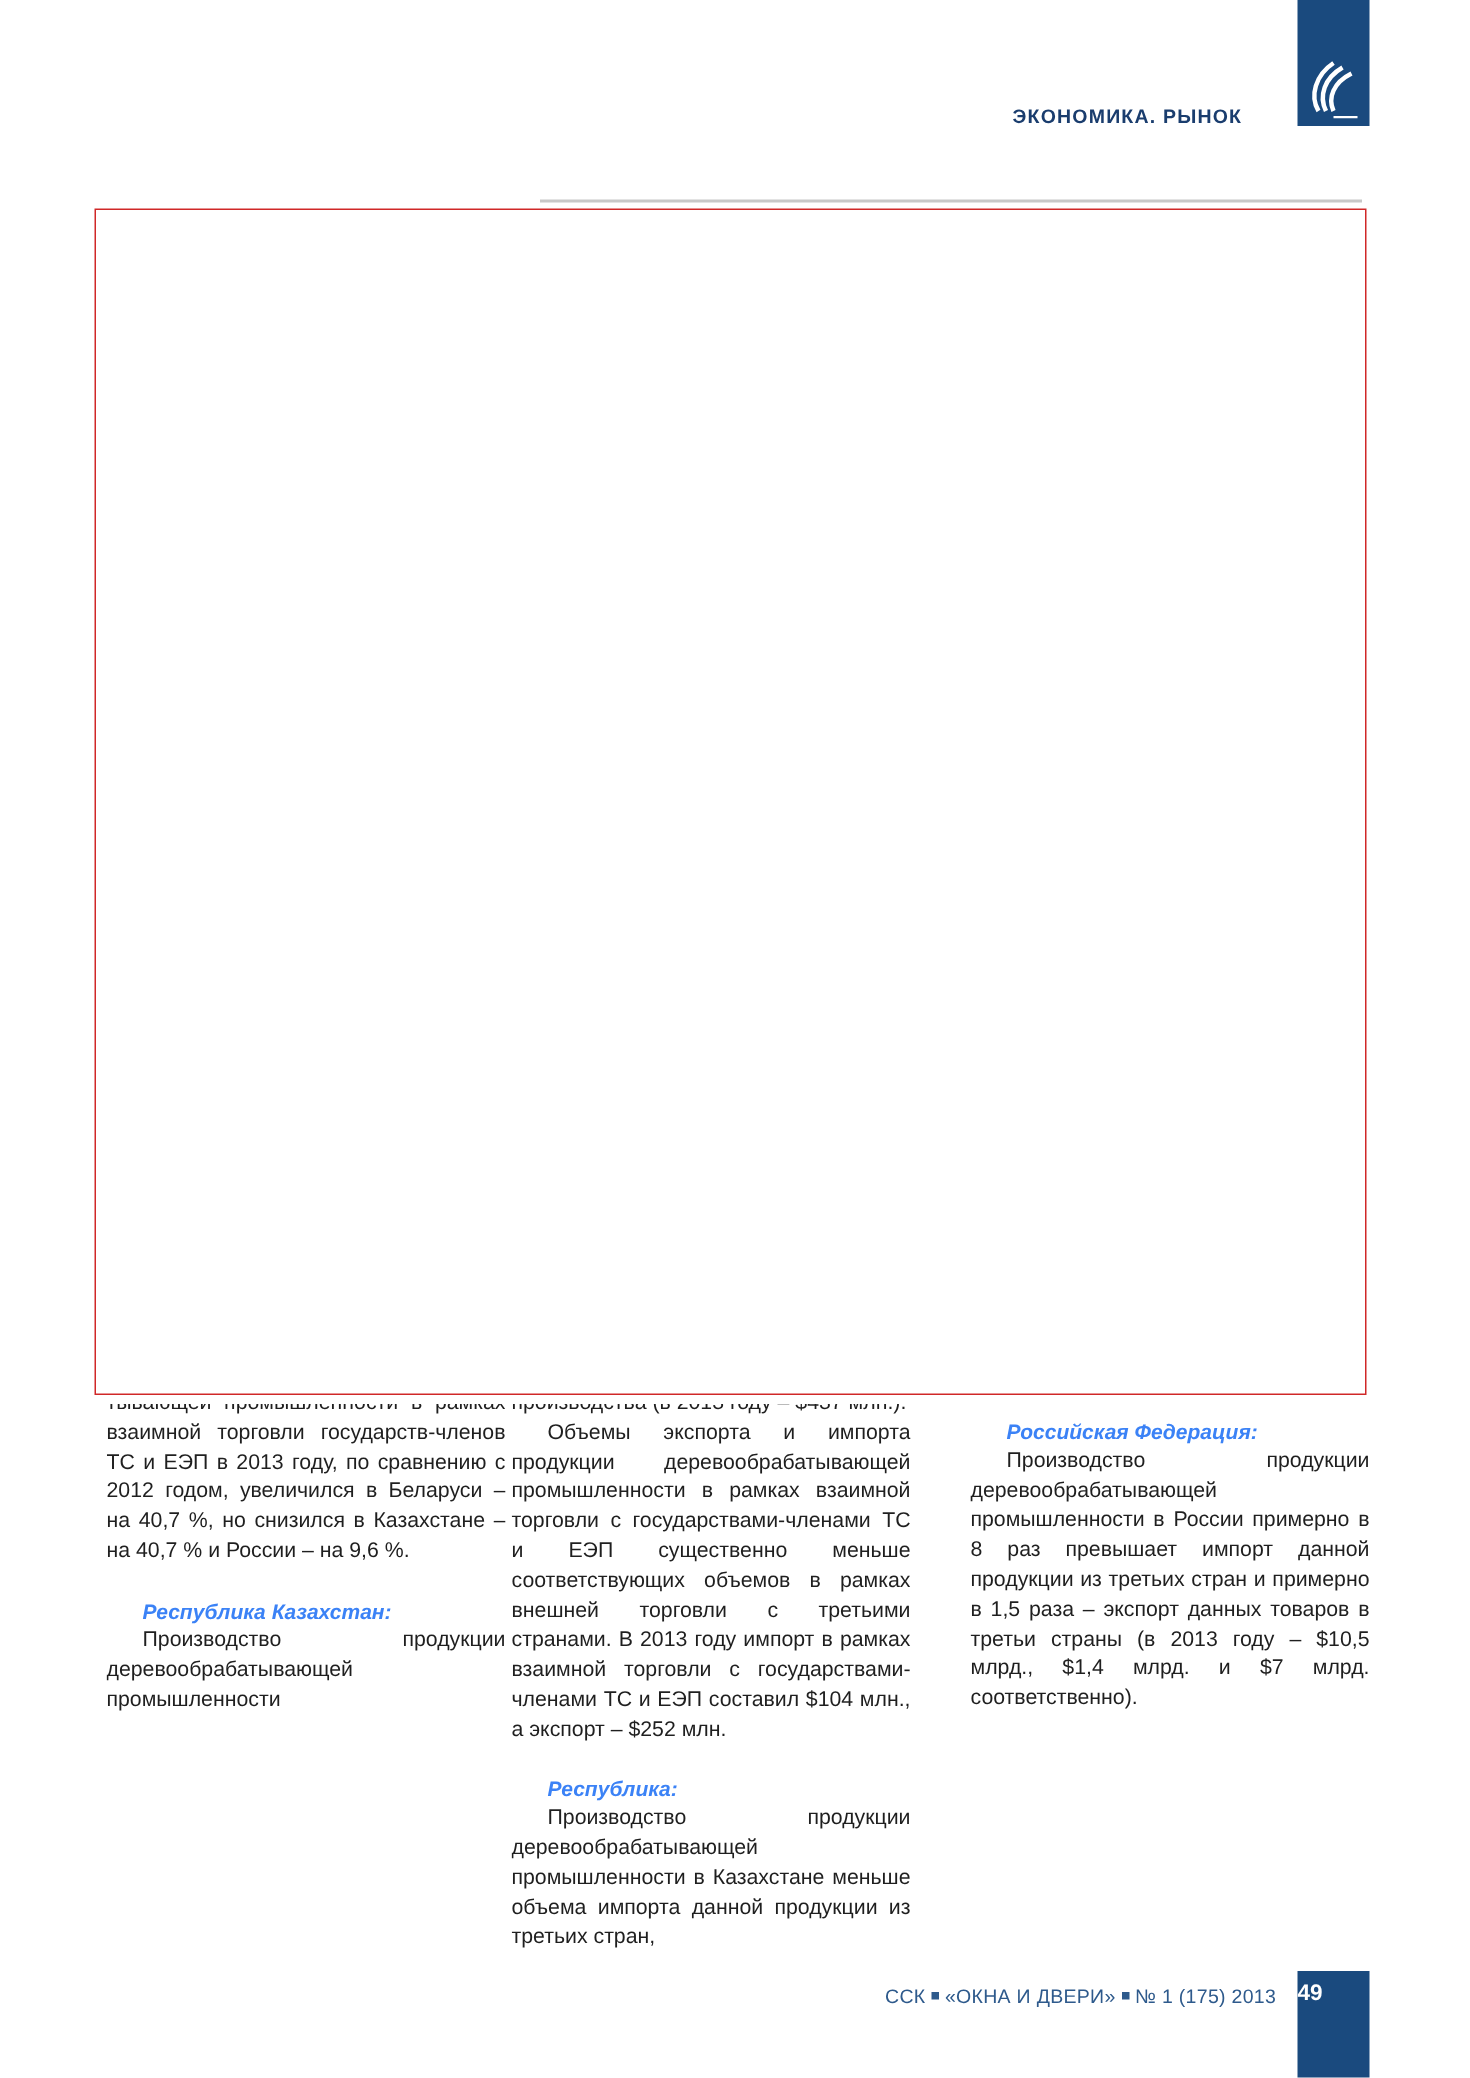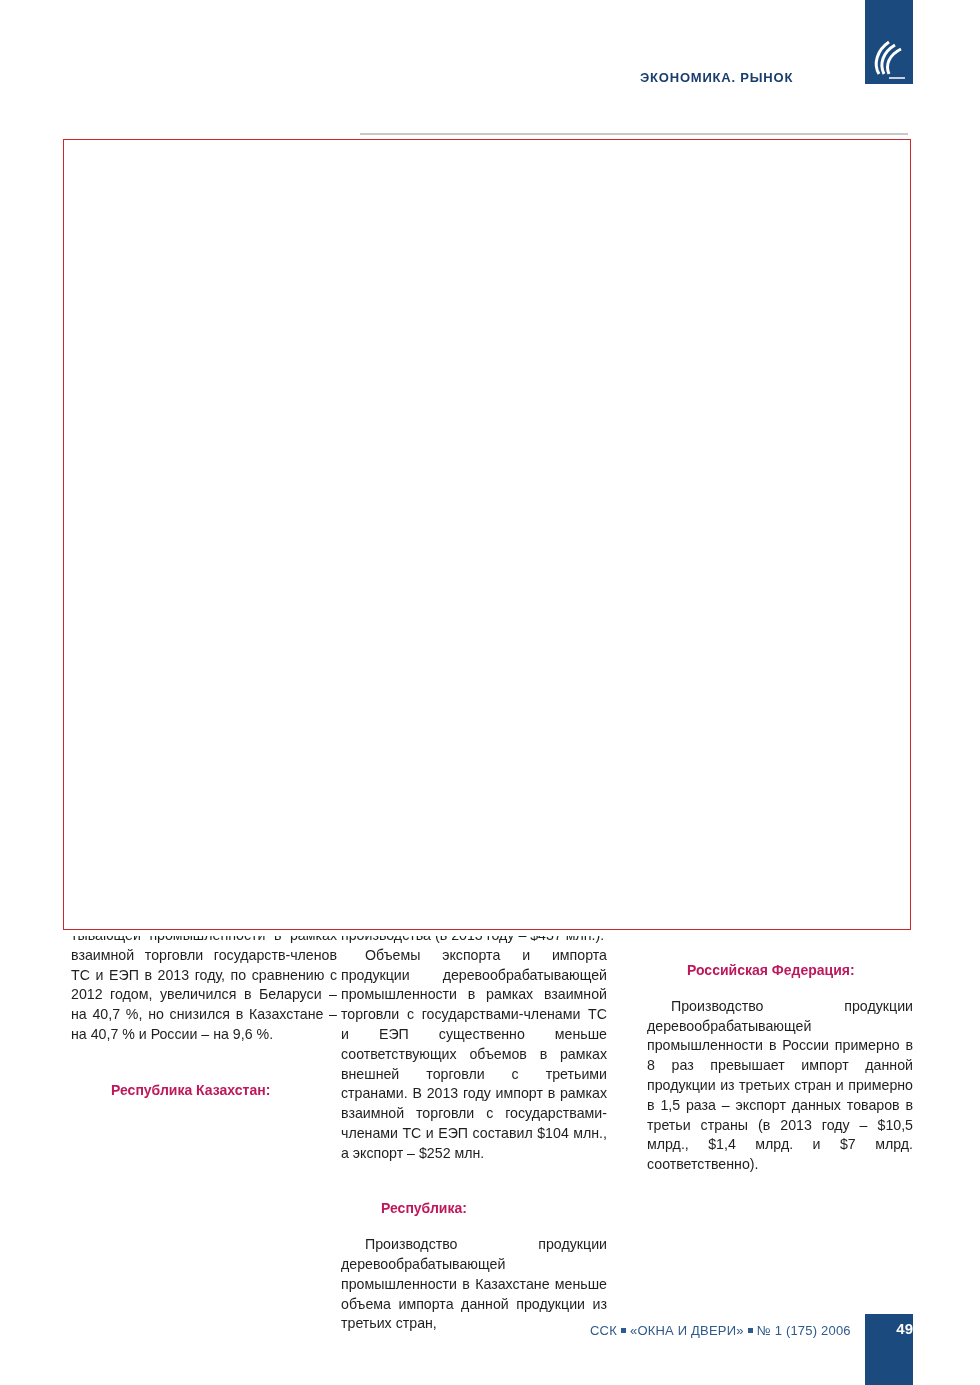--- a/index.html
+++ b/index.html
@@ -1,67 +1,68 @@
 <!DOCTYPE html>
 <html><head>
 <meta charset="utf-8">
 <style>
   html, body { margin:0; padding:0; background:#ffffff; }
   body { width:980px; height:1385px; position:relative; overflow:hidden; font-family:"Liberation Sans", sans-serif; color:#1f1f1f; }
   .tab-top { position:absolute; left:865px; top:0; width:48px; height:84px; background:#1a4a7e; }
   .tab-top svg { position:absolute; left:6px; top:34px; }
-  .section-title { position:absolute; left:640px; top:70px; font-size:13px; font-weight:bold; letter-spacing:0.8px; color:#1a3d6e; }
+  .section-title { position:absolute; left:675px; top:70px; font-size:13px; font-weight:bold; letter-spacing:0.8px; color:#1a3d6e; }
   .rule-top { position:absolute; left:360px; top:133px; width:548px; height:2px; background:#c8c8c8; }
   .redbox { position:absolute; left:63px; top:139px; width:848px; height:791px; border:1.5px solid #d02828; box-sizing:border-box; }
   .col { position:absolute; width:266px; font-size:14.2px; line-height:19.8px; text-align:justify; }
   .col p { margin:0; }
   .col p.indent { text-indent:24px; }
-  .col h4 { margin:16px; padding-left:24px; font-size:14px; font-weight:bold; line-height:19.8px; color:#be185d; }
+  .col h4 { margin:0; padding-left:24px; font-size:14px; font-style:italic; font-weight:bold; line-height:19.8px; color:#3b82f6; }
   .gap { height:19.8px; }
   .c1 { left:71px; top:926px; }
   .c2 { left:341px; top:926px; }
   .c3 { left:647px; top:945px; }
   .cut { clip-path: inset(10px 0 0 0); }
   .footer { position:absolute; left:590px; top:1323px; font-size:13px; color:#2e5a8c; letter-spacing:0.2px; }
   .footer .sq { display:inline-block; width:5px; height:5px; background:#2e5a8c; vertical-align:middle; margin:0 4px; position:relative; top:-1px; }
   .tab-bottom { position:absolute; left:865px; top:1314px; width:48px; height:71px; background:#1a4a7e; }
-  .page-num { position:absolute; left:0; top:6px; width:48px; text-align:right; color:#ffffff; font-weight:bold; font-size:15px; }
+  .page-num { position:absolute; left:0; top:6px; width:48px; text-align:left; color:#ffffff; font-weight:bold; font-size:15px; }
 </style>
 </head>
 <body>
 
 <div class="tab-top">
   <svg width="36" height="46" viewBox="0 0 36 46">
     <path d="M8 40 C2 30 6 16 18 8" stroke="#ffffff" stroke-width="3" fill="none"></path>
     <path d="M13 40 C8 30 12 18 24 11" stroke="#ffffff" stroke-width="3" fill="none"></path>
     <path d="M18 40 C14 31 18 21 30 15" stroke="#ffffff" stroke-width="3" fill="none"></path>
     <path d="M18 44 L34 44" stroke="#ffffff" stroke-width="1.5"></path>
   </svg>
 </div>
 <div class="section-title">ЭКОНОМИКА. РЫНОК</div>
 <div class="rule-top"></div>
 <div class="redbox"></div>
 
 <div class="col c1 cut">
   <p>тывающей промышленности в рамках взаимной торговли государств-членов ТС и ЕЭП в 2013 году, по сравнению с 2012 годом, увеличился в Беларуси – на 40,7 %, но снизился в Казахстане – на 40,7 % и России – на 9,6 %.</p>
   <div class="gap"></div>
   <h4>Республика Казахстан:</h4>
+  <p class="indent">Производство продукции деревообрабатывающей промышленности</p>
 </div>
 
 <div class="col c2 cut">
   <p>производства (в 2013 году – $437 млн.).</p>
   <p class="indent">Объемы экспорта и импорта продукции деревообрабатывающей промышленности в рамках взаимной торговли с государствами-членами ТС и ЕЭП существенно меньше соответствующих объемов в рамках внешней торговли с третьими странами. В 2013 году импорт в рамках взаимной торговли с государствами-членами ТС и ЕЭП составил $104 млн., а экспорт – $252 млн.</p>
   <div class="gap"></div>
   <h4>Республика:</h4>
   <p class="indent">Производство продукции деревообрабатывающей промышленности в Казахстане меньше объема импорта данной продукции из третьих стран,</p>
 </div>
 
 <div class="col c3">
   <h4>Российская Федерация:</h4>
   <p class="indent">Производство продукции деревообрабатывающей промышленности в России примерно в 8 раз превышает импорт данной продукции из третьих стран и примерно в 1,5 раза – экспорт данных товаров в третьи страны (в 2013 году – $10,5 млрд., $1,4 млрд. и $7 млрд. соответственно).</p>
 </div>
 
 <div class="footer">
-  <span>ССК</span><span class="sq"></span><span>«ОКНА И ДВЕРИ»</span><span class="sq"></span><span>№ 1 (175) 2006</span>
+  <span>ССК</span><span class="sq"></span><span>«ОКНА И ДВЕРИ»</span><span class="sq"></span><span>№ 1 (175) 2013</span>
 </div>
 <div class="tab-bottom">
   <div class="page-num">49</div>
 </div>
 
 </body></html>

